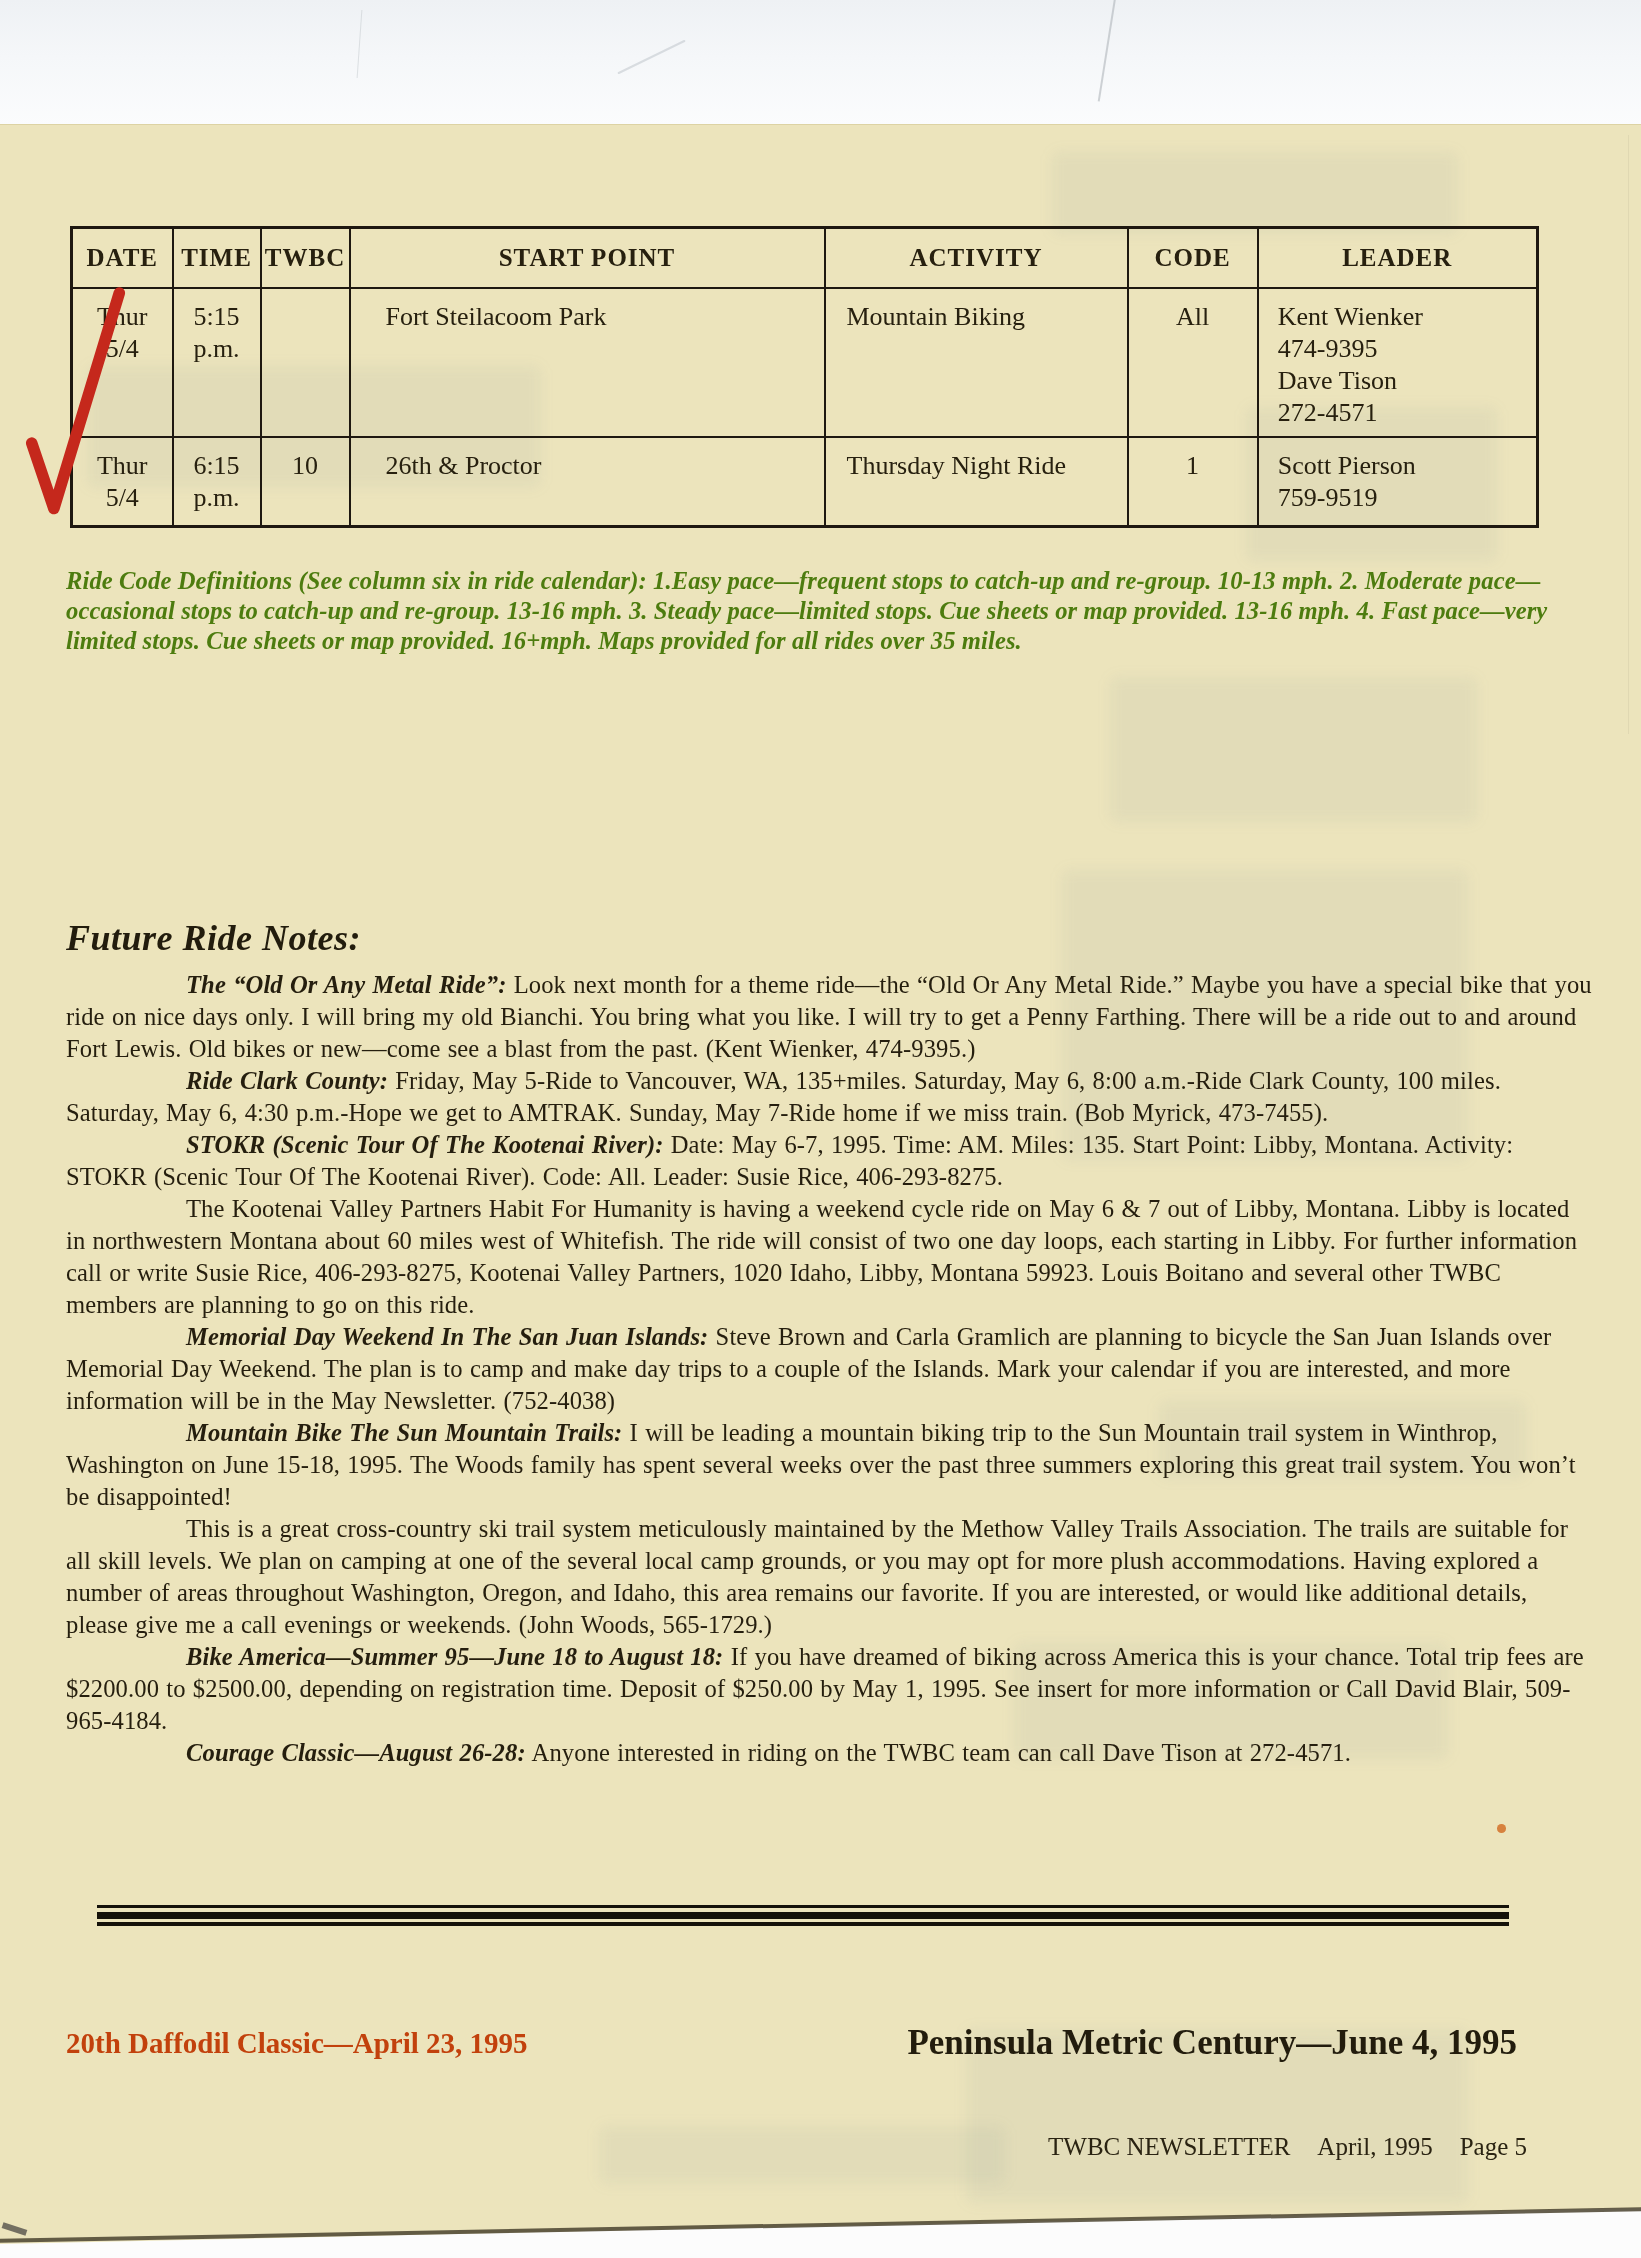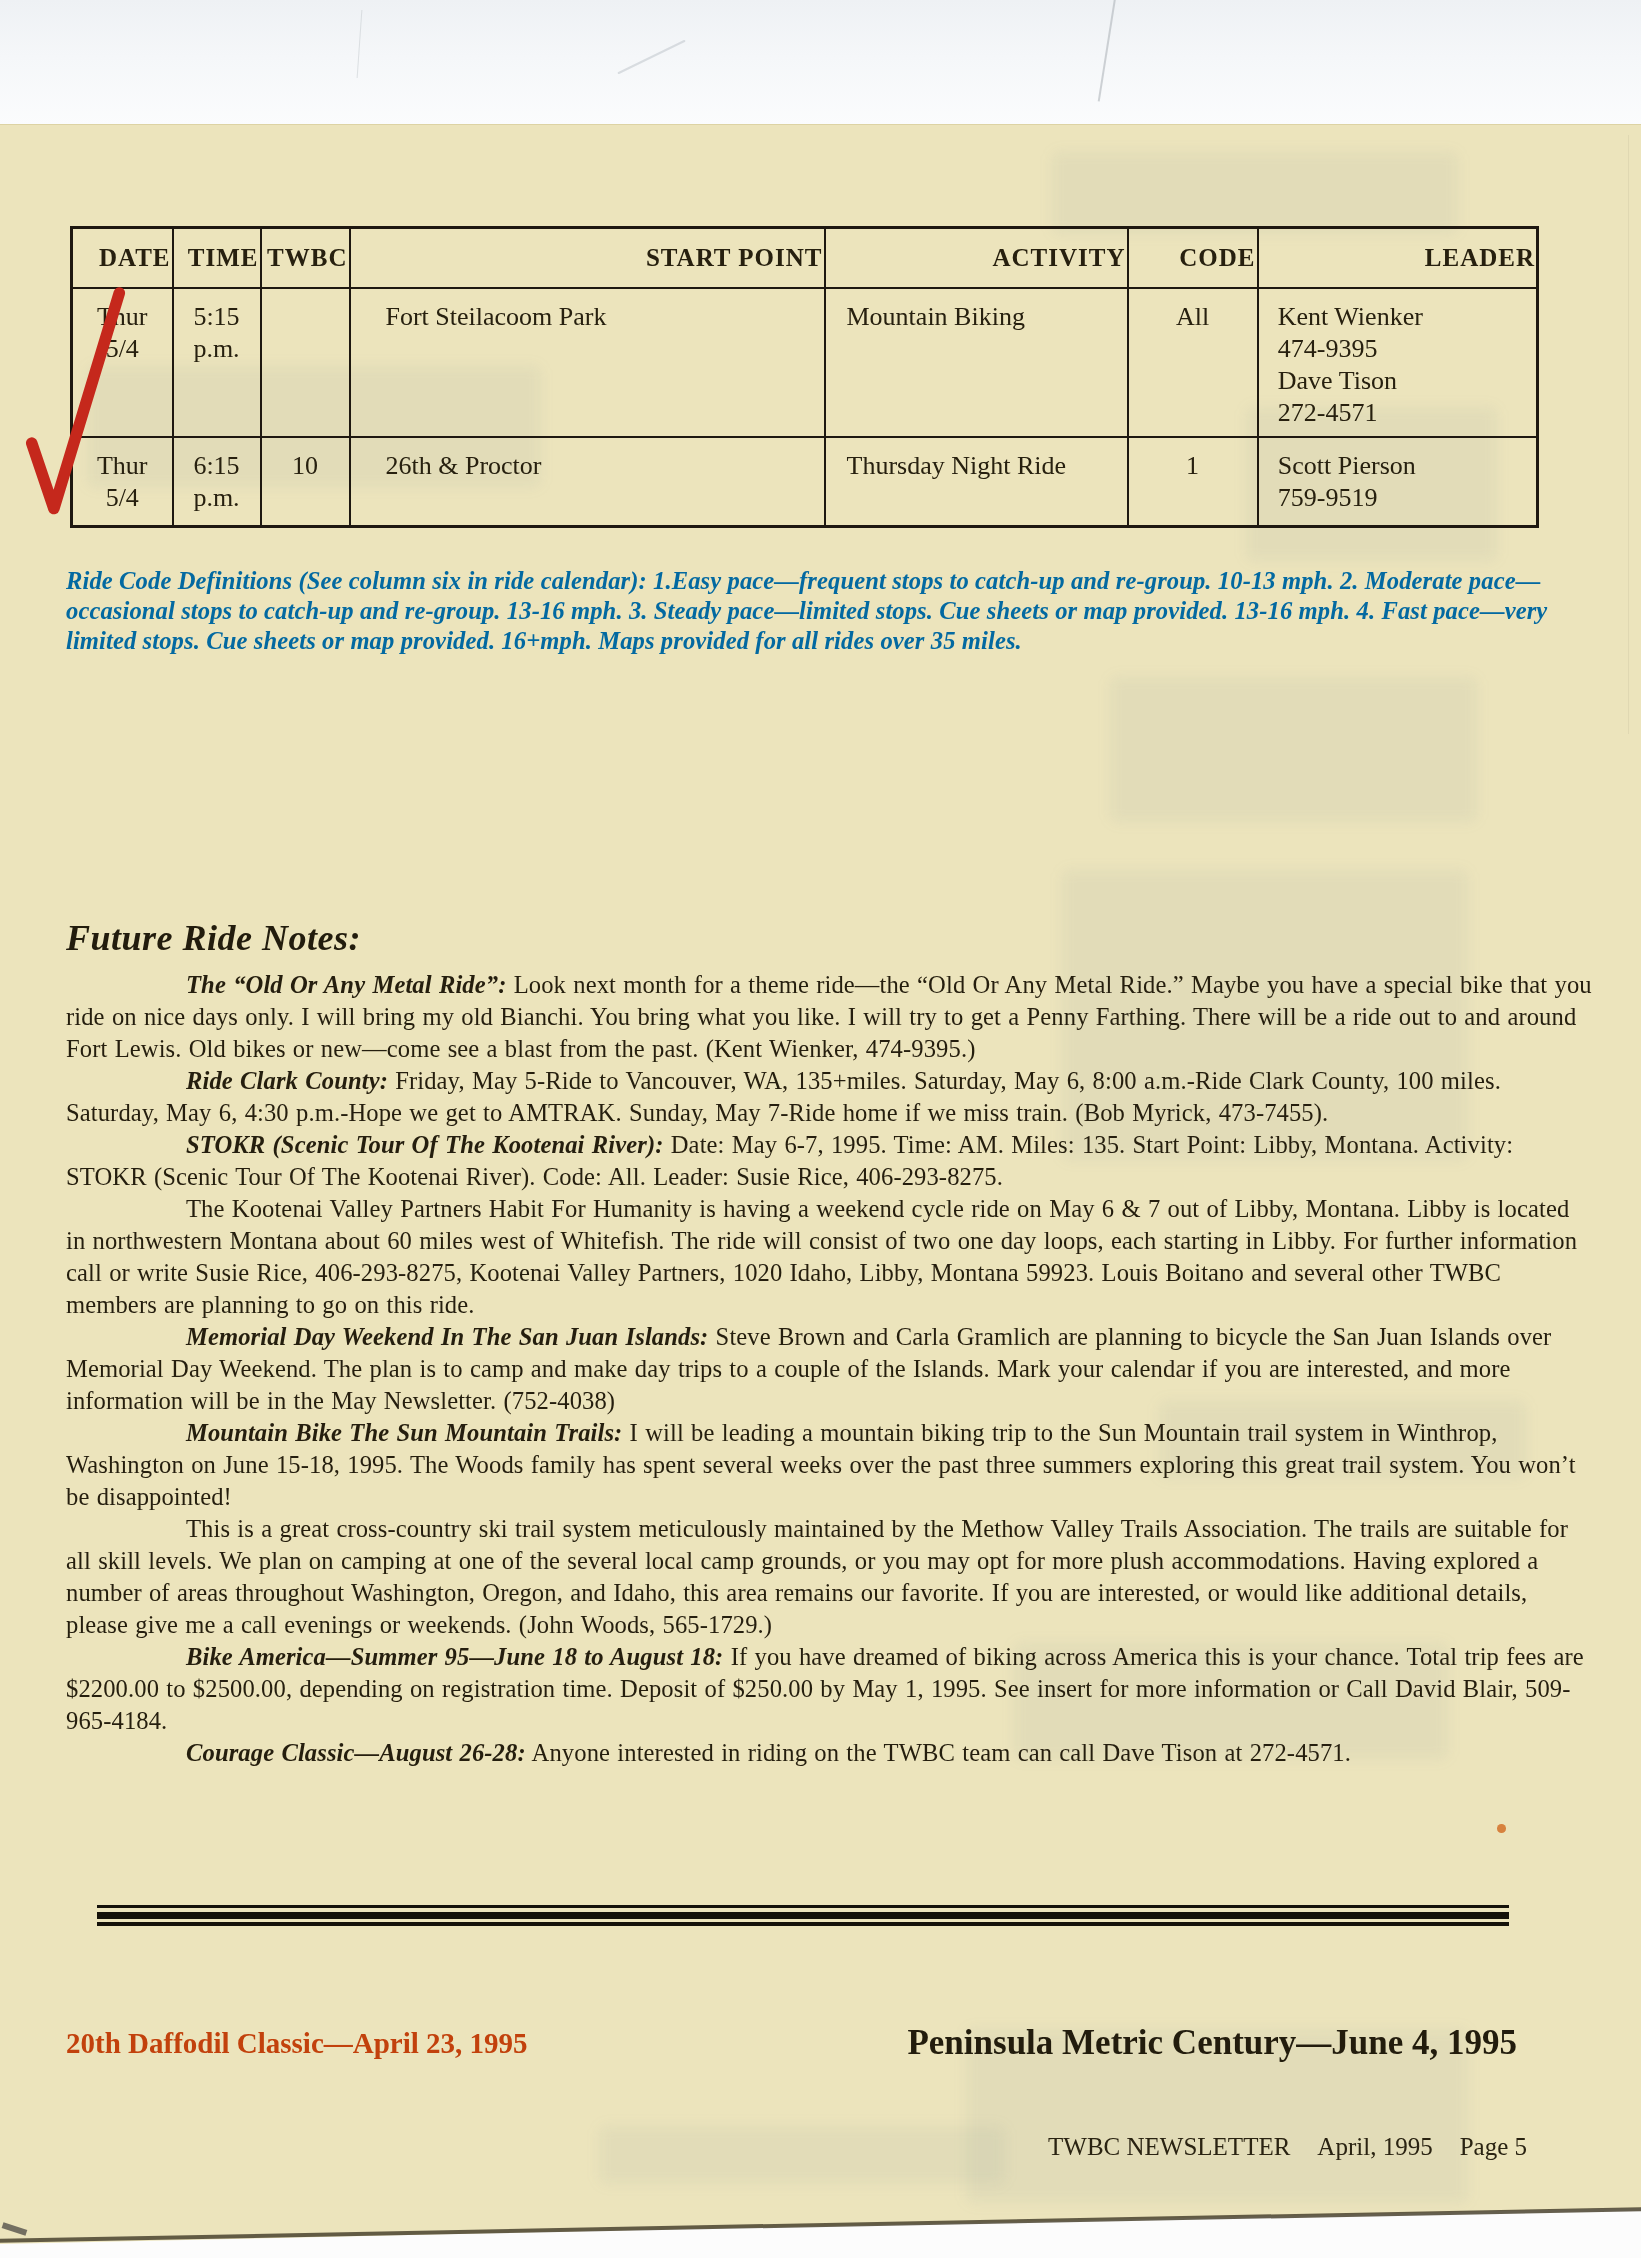--- a/index.html
+++ b/index.html
@@ -22,34 +22,34 @@
     transform:rotate(-1.1deg);opacity:.85;z-index:5;}
   .corner-mark{position:absolute;left:1.9px;top:2226px;width:25px;height:5.8px;background:#55514a;transform:rotate(18deg);opacity:.8;z-index:6;}
 
   
   .ghost{position:absolute;background:rgba(106,126,148,.07);filter:blur(6.8px);border-radius:7.7px;}
 
   
   .ride-table{position:absolute;left:70px;top:101px;width:1467px;border-collapse:collapse;table-layout:fixed;
     border:3.9px solid #1e1810;color:#27200f;}
   .ride-table th,.ride-table td{border:2.9px solid #1e1810;}
-  .ride-table th{height:56px;font-size:25px;font-weight:bold;letter-spacing:1px;text-align:right;vertical-align:middle;}
+  .ride-table th{height:56px;font-size:25px;font-weight:bold;letter-spacing:1px;text-align:center;vertical-align:middle;}
   .ride-table td{font-size:26px;line-height:32px;vertical-align:top;padding:11.6px 7.7px 7.7px 7.7px;}
   .ride-table tbody tr.r1{height:145px;}
   .ride-table tbody tr.r2{height:89px;}
   td.c-date,td.c-time,td.c-miles,td.c-code{text-align:center;}
   td.c-start{padding-left:35px;}
   td.c-act{padding-left:21px;}
   td.c-leader{padding-left:19.3px;}
 
   .checkmark{position:absolute;left:25px;top:162px;width:102px;height:243px;z-index:4;}
 
   
   .definitions{position:absolute;left:66px;top:441px;width:1533px;margin:0;
-    font-weight:bold;font-style:italic;font-size:24.6px;line-height:30px;color:#0369a1;letter-spacing:0.1px;}
+    font-weight:bold;font-style:italic;font-size:24.6px;line-height:30px;color:#4d7c0f;letter-spacing:0.1px;}
 
   .ride-line{position:absolute;left:66px;top:572px;width:1414px;margin:0;
     font-weight:bold;font-style:italic;font-size:30px;line-height:42px;color:#221c0d;text-indent:37px;letter-spacing:0.2px;}
 
   .helmet{position:absolute;left:66px;top:726px;width:1134px;margin:0;text-align:center;
     font-family:"Liberation Sans","DejaVu Sans",sans-serif;font-weight:bold;font-size:26px;color:#211b0c;letter-spacing:-0.2px;}
 
   .frn{position:absolute;left:66px;top:792px;margin:0;font-weight:bold;font-style:italic;
     font-size:36px;color:#221c0d;letter-spacing:0.5px;text-align:center;}
 

